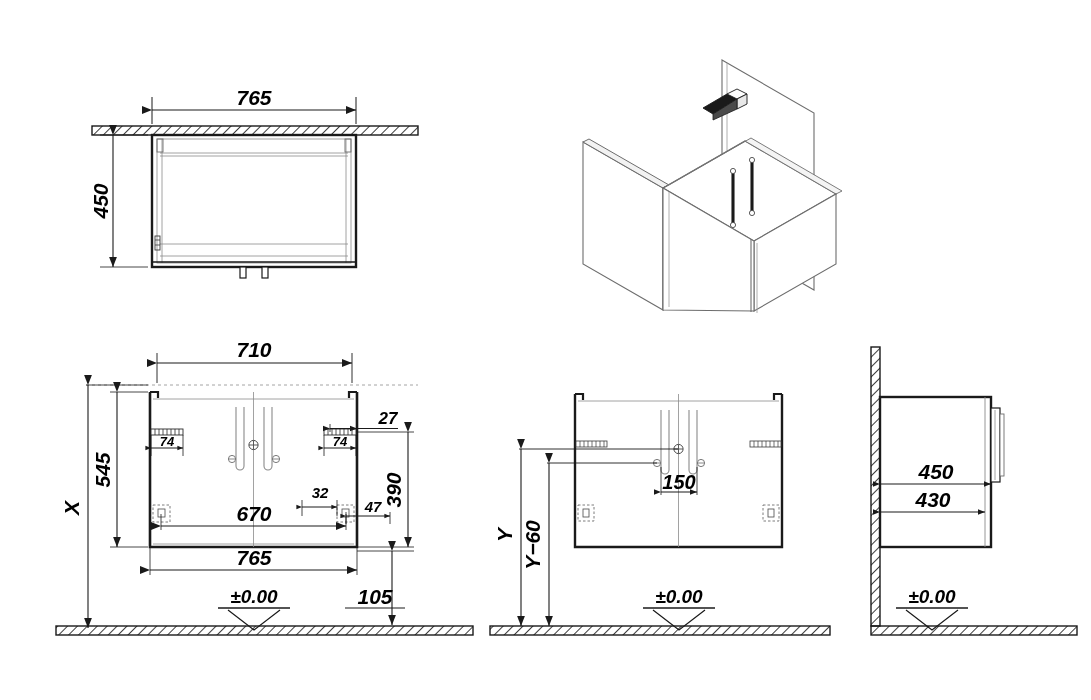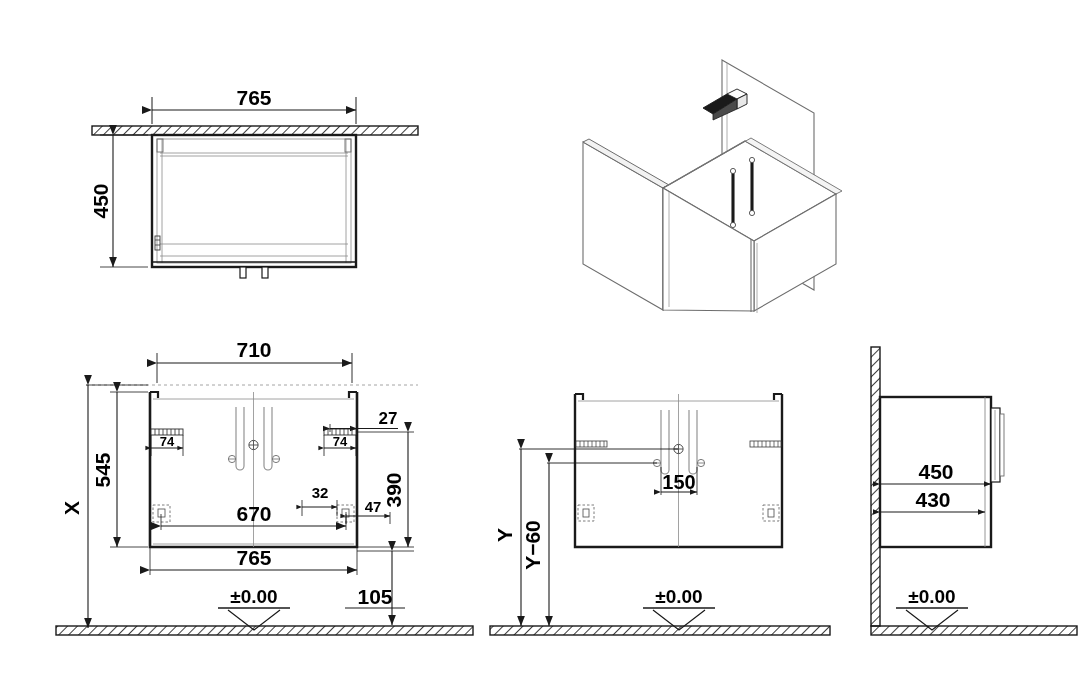--- a/index.html
+++ b/index.html
@@ -1,18 +1,18 @@
 <!DOCTYPE html>
 <html><head>
 <meta charset="utf-8">
 <style>
   html,body{margin:0;padding:0;background:#ffffff;}
   body{width:1091px;height:700px;position:relative;overflow:hidden;
        font-family:"Liberation Sans","DejaVu Sans",sans-serif;color:#000;}
-  #sheet{position:absolute;left:0;top:0;width:1091px;height:700px;}
+  #sheet{position:absolute;left:0;top:0;width:1091px;height:700px;font-style:italic;}
   svg{display:block;}
   .dimtxt{font-family:"Liberation Sans","DejaVu Sans",sans-serif;font-weight:bold;fill:#000;}
 </style>
 </head>
 <body>
 
 <div id="sheet">
 <svg width="1091" height="700" viewBox="0 0 1091 700">
   <defs>
     <pattern id="hatch" width="7" height="7" patternTransform="rotate(45)" patternUnits="userSpaceOnUse">

